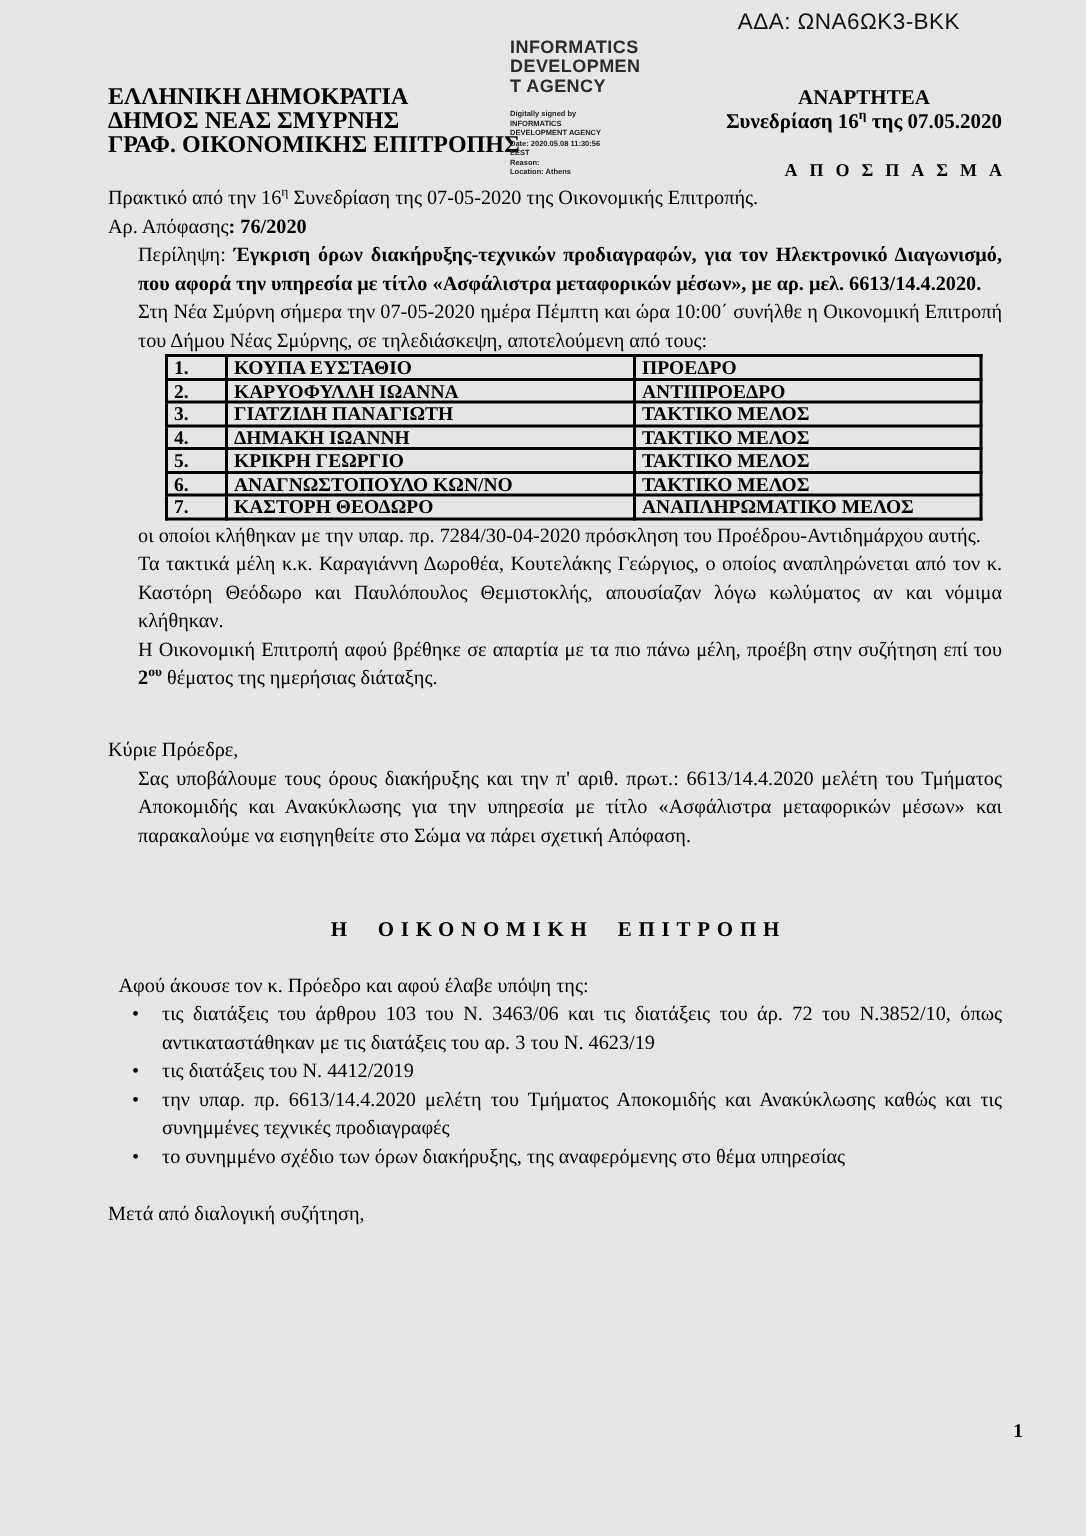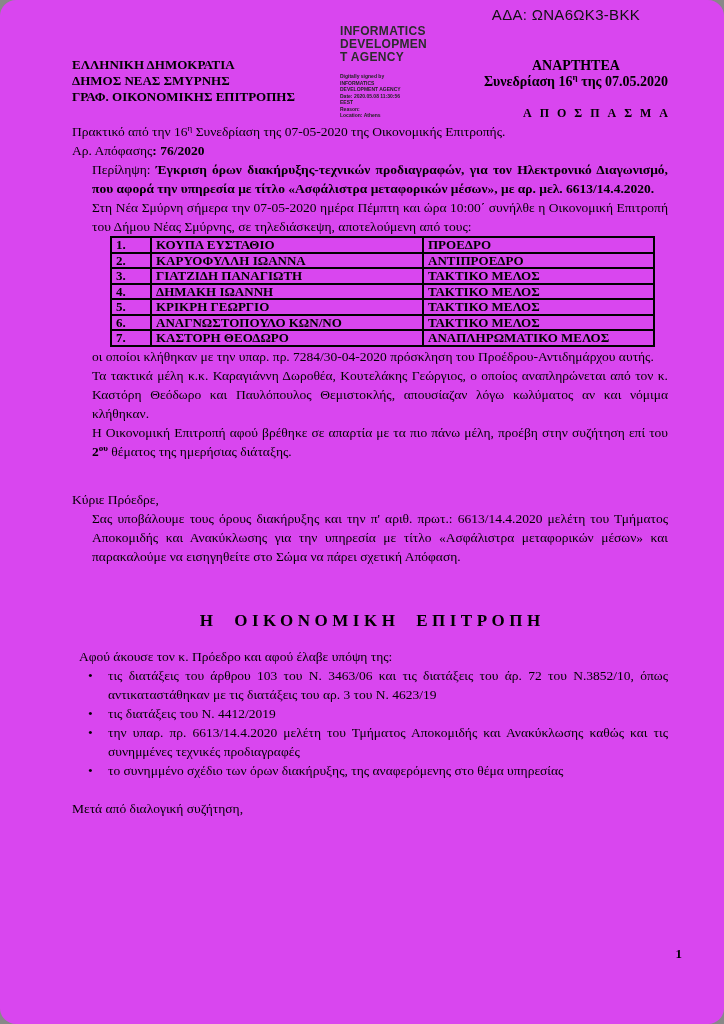--- a/index.html
+++ b/index.html
@@ -1,25 +1,24 @@
 <!DOCTYPE html>
 <html lang="el"><head>
 <meta charset="utf-8">
 <style>
   html, body { margin: 0; padding: 0; background: #888; }
   .page {
     position: relative;
     width: 724px;
     height: 1024px;
     margin: 0 auto;
-    background: #d946ef;
+    background: #e5e5e5;
     font-family: "Liberation Serif", "DejaVu Serif", serif;
     color: #000;
     overflow: hidden;
-    border-radius: 16px;
   }
   
   .ada {
     position: absolute;
     top: 6px; left: 0; right: 84px;
     text-align: right;
     font-family: "Liberation Sans", "DejaVu Sans", sans-serif;
     font-size: 15px;
     letter-spacing: 0.3px;
     color: #111;
@@ -48,21 +47,21 @@
     font-weight: 700;
     line-height: 6.5px;
     color: #222;
     padding-top: 1px;
   }
   .stamp-details div { white-space: nowrap; }
 
   .content { padding: 57px 56px 0 72px; }
 
   .header-row { display: flex; justify-content: space-between; }
-  .header-left { font-size: 13px; font-weight: 700; line-height: 16px; white-space: nowrap; }
+  .header-left { font-size: 16px; font-weight: 700; line-height: 16px; white-space: nowrap; }
   .header-right { text-align: center; font-size: 14px; font-weight: 700; line-height: 16px; white-space: nowrap; padding-top: 1px; }
 
   .doc-title {
     text-align: right;
     font-size: 12px;
     font-weight: 700;
     letter-spacing: 8px;
     line-height: 17px;
     margin-right: -8px;
   }
@@ -85,21 +84,21 @@
     line-height: 13.5px;
     padding: 0 4px;
     white-space: nowrap;
     overflow: hidden;
   }
   td.c-num { width: 30px; }
   td.c-name { width: 262px; }
 
   .committee-heading {
     text-align: center;
-    font-size: 17px;
+    font-size: 14px;
     font-weight: 700;
     letter-spacing: 4.5px;
     word-spacing: 8px;
     margin-right: -4.5px;
   }
 
   .bullet { display: flex; padding-left: 16px; }
   .bullet .dot { width: 20px; flex: 0 0 20px; font-size: 13.5px; line-height: 19px; }
   .bullet .btxt { flex: 1; text-align: justify; }
 

